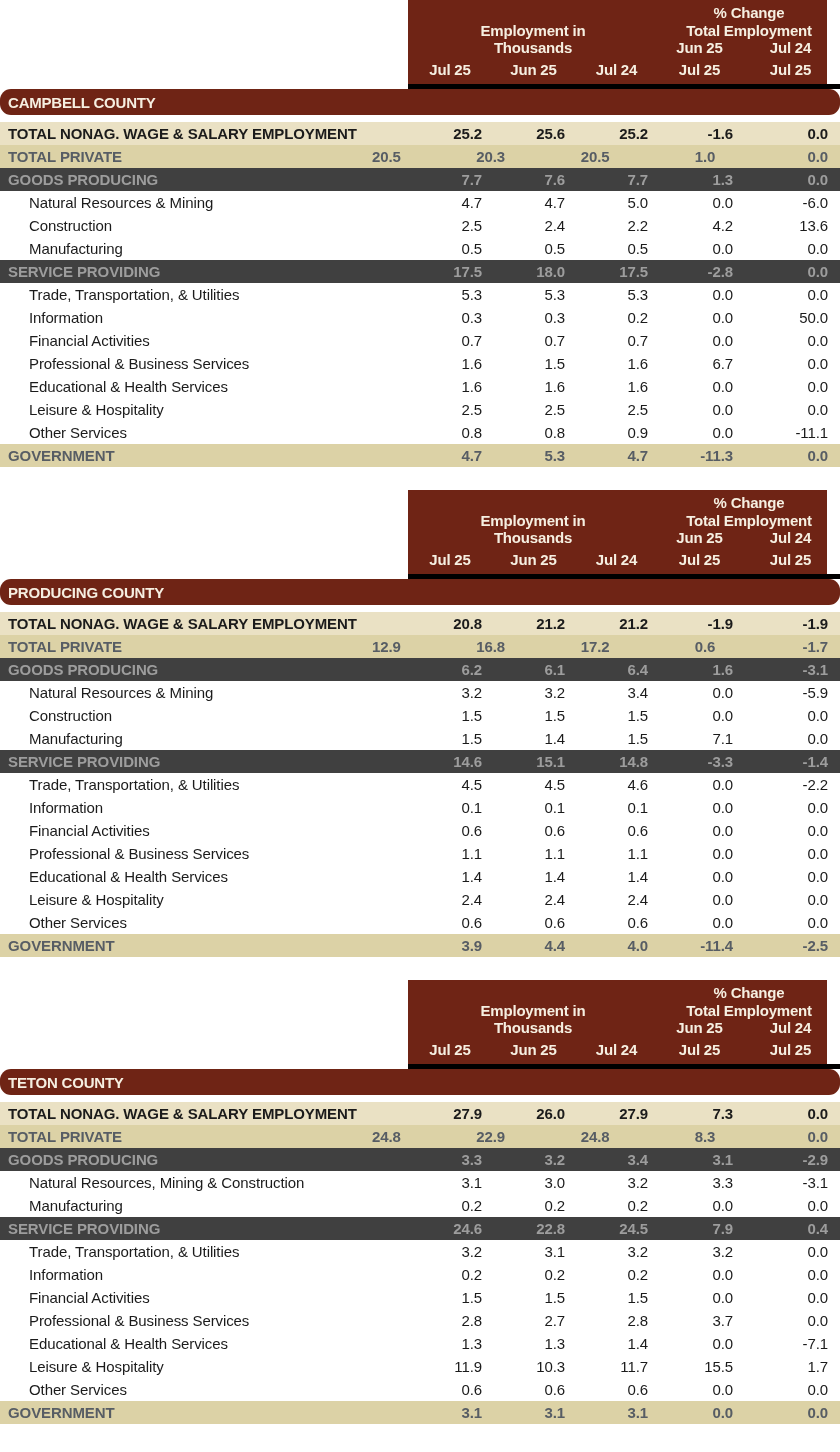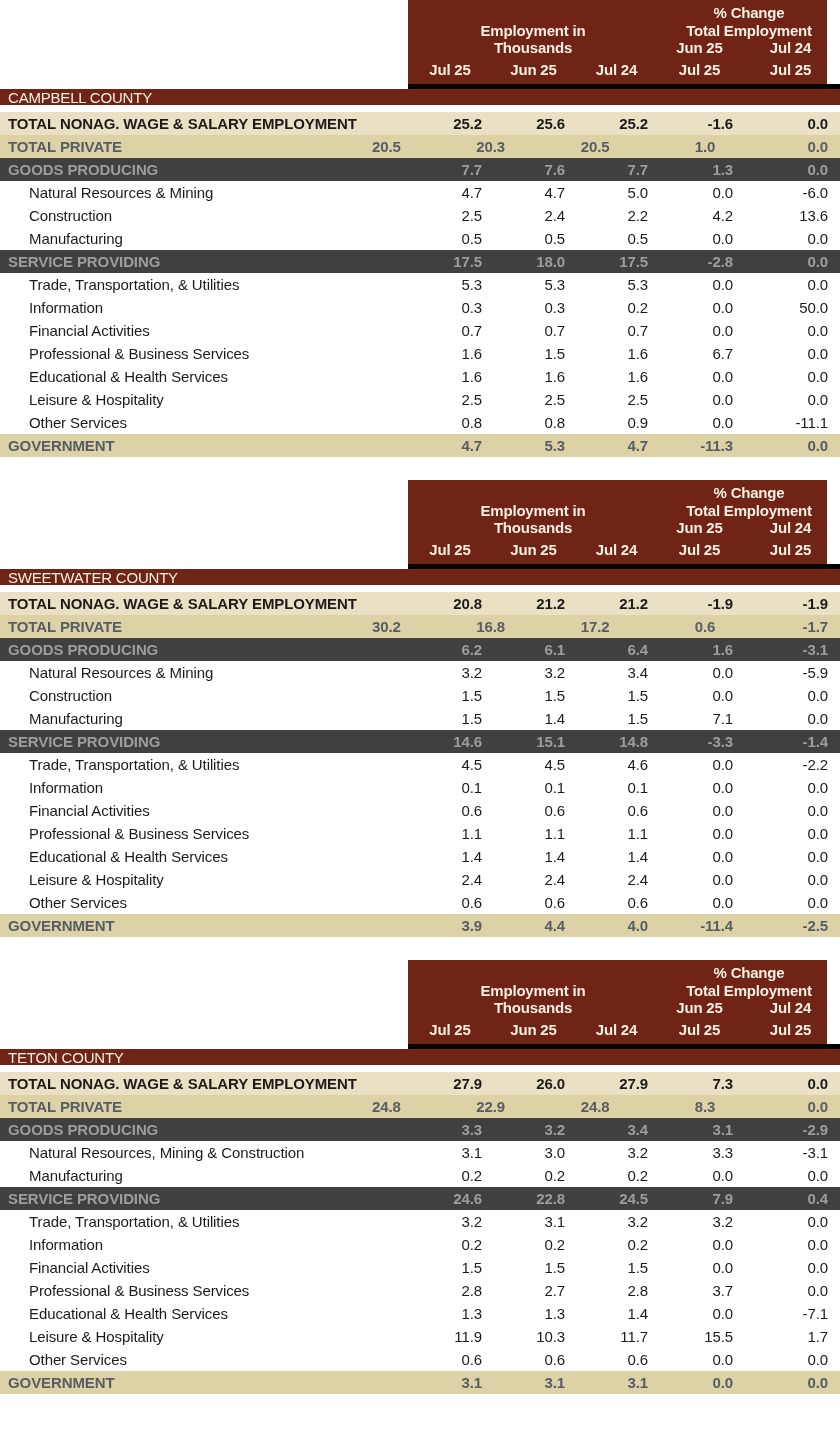--- a/index.html
+++ b/index.html
@@ -32,24 +32,24 @@
   .h-b3  {left:167px;width:83px;top:61px;}
   .h-b4  {left:250px;width:83px;top:61px;}
   .h-b5  {left:333px;width:99px;top:61px;}
 
   .black-bar-row{display:flex;}
   .black-bar-row .sp{width:408px;height:5px;background:#ffffff;}
   .black-bar{width:432px;height:5px;background:#000000;}
 
   
   .county-band{
-    width:840px;height:16px;background:var(--maroon);
-    color:var(--headtext);font-weight:normal;font-size:15px;
+    width:840px;height:26px;background:var(--maroon);
+    color:var(--headtext);font-weight:bold;font-size:15px;
     display:flex;align-items:center;box-sizing:border-box;
-    padding-left:8px;letter-spacing:-0.2px;
+    padding-left:8px;letter-spacing:-0.2px;border-radius:11px;
   }
   .band-gap{height:7px;background:#ffffff;}
 
   
   .row{display:flex;height:23px;align-items:center;font-size:15px;letter-spacing:-0.1px;}
   .row .lab{width:408px;box-sizing:border-box;padding-left:8px;white-space:nowrap;}
   .row .val{box-sizing:border-box;text-align:right;}
   .row .c1{width:84px;padding-right:10px;}
   .row .c2{width:83px;padding-right:10px;}
   .row .c3{width:83px;padding-right:10px;}
@@ -241,35 +241,35 @@
         <span class="h-b3">Jul 24</span>
         <span class="h-b4">Jul 25</span>
         <span class="h-b5">Jul 25</span>
       </div>
     </div>
     <div class="black-bar-row">
       <div class="sp"></div>
       <div class="black-bar"></div>
     </div>
     <div class="county-band">
-      <span>SWEETWATER COUNTY</span>
+      <span>PRODUCING COUNTY</span>
     </div>
     <div class="band-gap"></div>
     <div class="rows">
         <div class="row total">
           <div class="lab">TOTAL NONAG. WAGE &amp; SALARY EMPLOYMENT</div>
           <div class="val c1">20.8</div>
           <div class="val c2">21.2</div>
           <div class="val c3">21.2</div>
           <div class="val c4">-1.9</div>
           <div class="val c5">-1.9</div>
         </div>
         <div class="row private">
           <div class="lab">TOTAL PRIVATE</div>
-          <div class="val c1">30.2</div>
+          <div class="val c1">12.9</div>
           <div class="val c2">16.8</div>
           <div class="val c3">17.2</div>
           <div class="val c4">0.6</div>
           <div class="val c5">-1.7</div>
         </div>
         <div class="row group">
           <div class="lab">GOODS PRODUCING</div>
           <div class="val c1">6.2</div>
           <div class="val c2">6.1</div>
           <div class="val c3">6.4</div>

